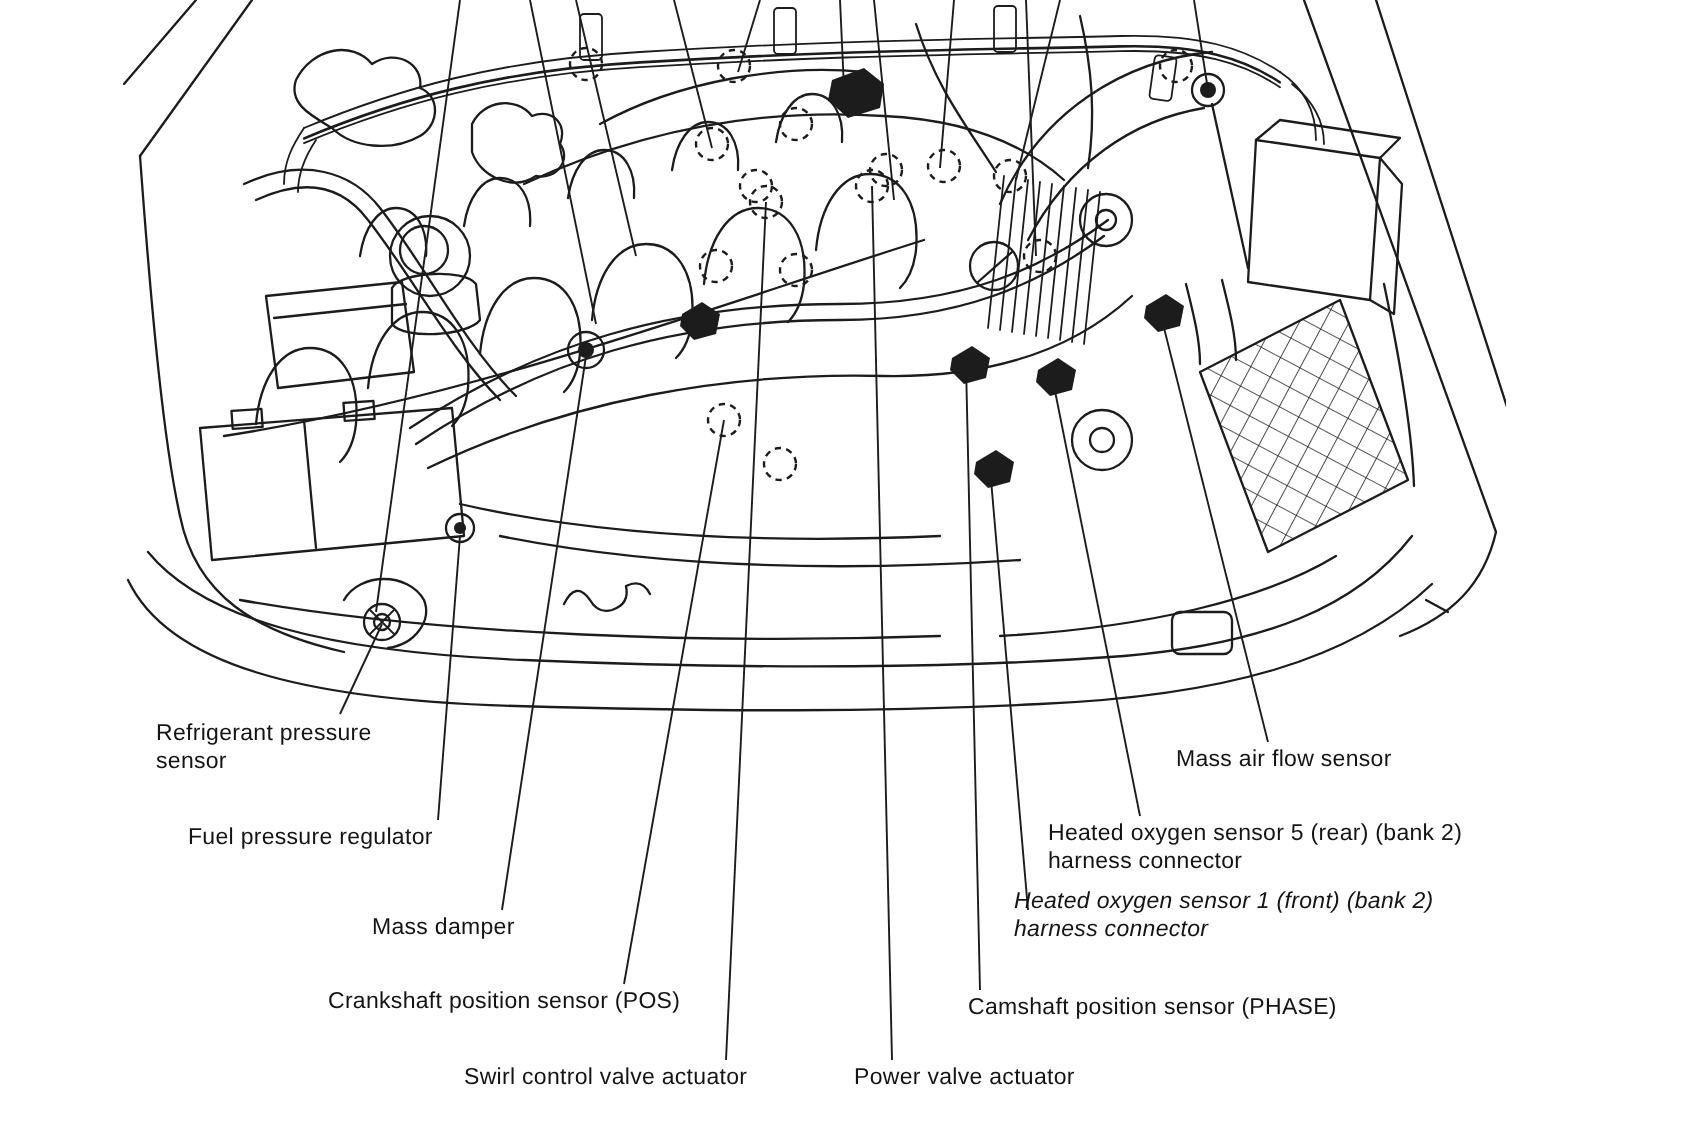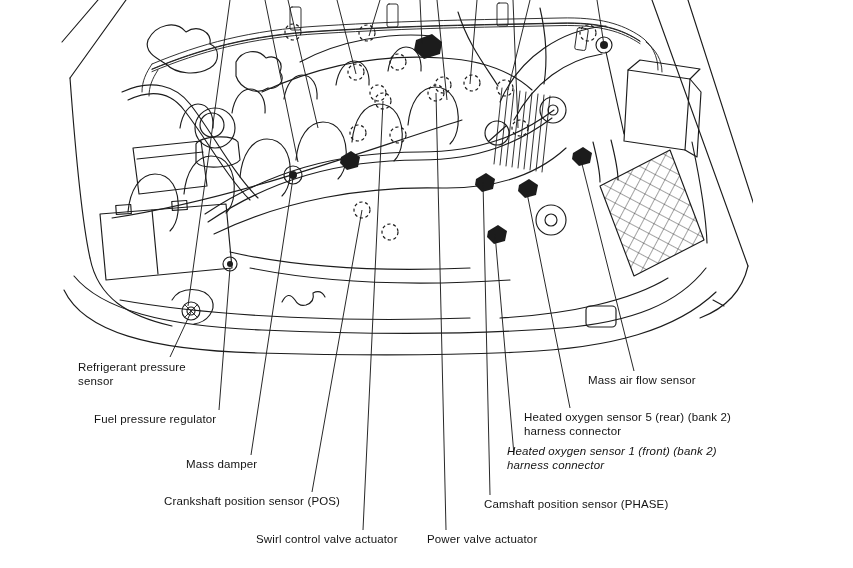--- a/index.html
+++ b/index.html
@@ -186,21 +186,21 @@
         <line x1="634" y1="371" x2="580" y2="156" class="leader"></line>
       </g>
   </svg>
 
   <div id="labels">
       <div class="callout-label" style="left: 78px; top: 360px;">Refrigerant pressure
 sensor</div>
       <div class="callout-label" style="left: 94px; top: 412px;">Fuel pressure regulator</div>
       <div class="callout-label" style="left: 186px; top: 457px;">Mass damper</div>
       <div class="callout-label" style="left: 164px; top: 494px; text-align: center;">Crankshaft position sensor (POS)</div>
-      <div class="callout-label" style="left: 232px; top: 532px; margin-left: 24px;">Swirl control valve actuator</div>
+      <div class="callout-label" style="left: 232px; top: 532px;">Swirl control valve actuator</div>
       <div class="callout-label" style="left: 427px; top: 532px;">Power valve actuator</div>
       <div class="callout-label" style="left: 484px; top: 497px;">Camshaft position sensor (PHASE)</div>
       <div class="callout-label" style="left: 507px; top: 444px; font-style: italic;">Heated oxygen sensor 1 (front) (bank 2)
 harness connector</div>
       <div class="callout-label" style="left: 524px; top: 410px;">Heated oxygen sensor 5 (rear) (bank 2)
 harness connector</div>
       <div class="callout-label" style="left: 588px; top: 373px;">Mass air flow sensor</div>
     </div>
 </div>
 

